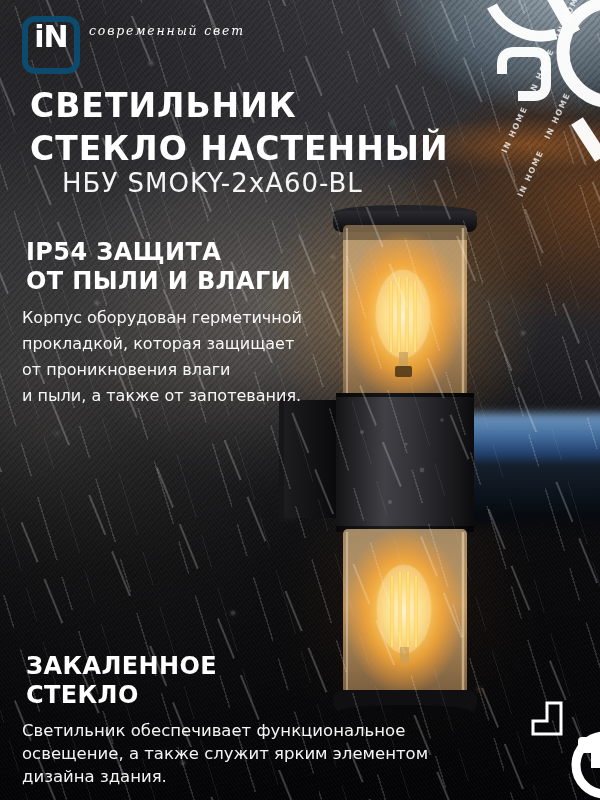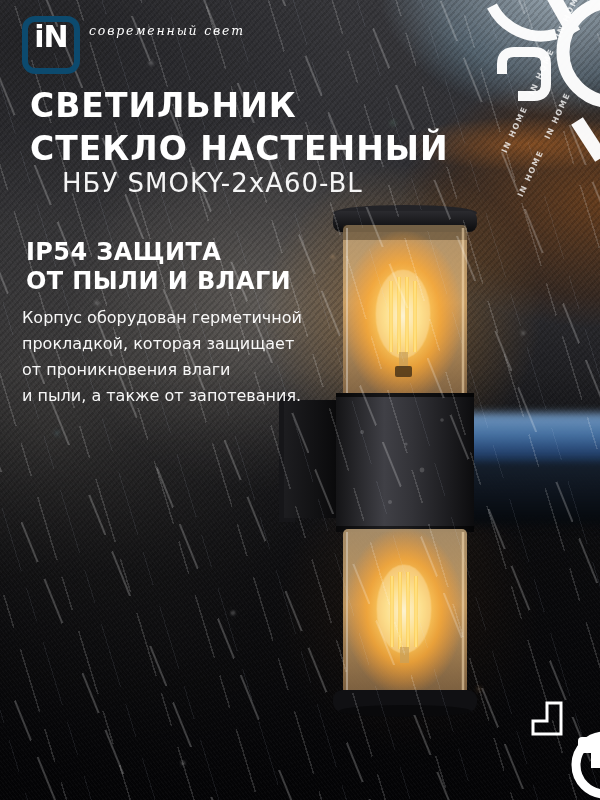--- a/index.html
+++ b/index.html
@@ -259,14 +259,21 @@
 
   <section class="feature feature-1">
     <h2>IP54 ЗАЩИТА
 ОТ ПЫЛИ И ВЛАГИ</h2>
     <p>Корпус оборудован герметичной
 прокладкой, которая защищает
 от проникновения влаги
 и пыли, а также от запотевания.</p>
   </section>
 
+  <section class="feature feature-2">
+    <h2>ЗАКАЛЕННОЕ
+СТЕКЛО</h2>
+    <p>Светильник обеспечивает функциональное
+освещение, а также служит ярким элементом
+дизайна здания.</p>
+  </section>
 
 </div>
 
 </body></html>

